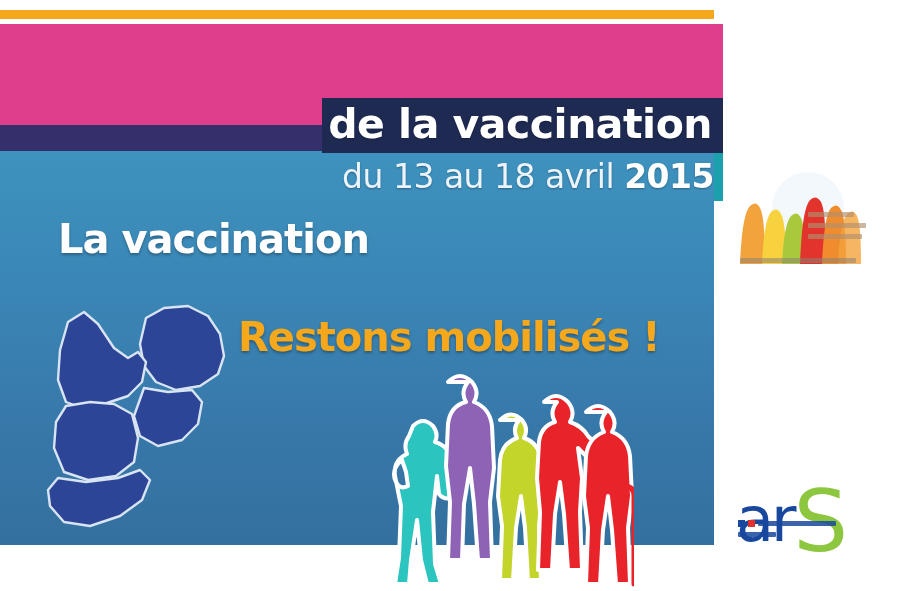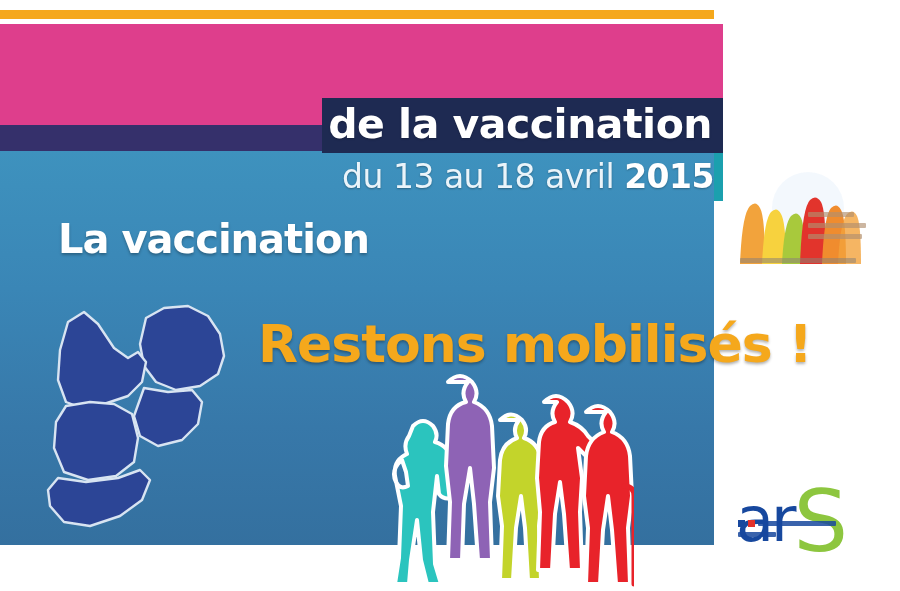--- a/index.html
+++ b/index.html
@@ -42,22 +42,22 @@
                    text-shadow:0 1px 2px rgba(0,0,0,.3); }
   .hdr-dates b   { color:#ffffff; font-weight:bold;text-align:right; }
 
   
   .headline { position:absolute; left:58px; top:197px; color:#ffffff;
               font-family:"DejaVu Sans", sans-serif; font-weight:bold; font-size:40px;
               line-height:1.12; letter-spacing:-1px; text-shadow:0 2px 3px rgba(0,0,0,.28);margin-top:20px; }
   .headline .l2 { display:block; }
 
   .tagline { position:absolute; left:238px; top:314px; color:#F5A81C;
-             font-family:"DejaVu Sans", sans-serif; font-weight:bold; font-size:52px;
-             letter-spacing:-1px; white-space:nowrap; text-shadow:0 2px 3px rgba(0,0,0,.3);margin-left:20px; }
+             font-family:"DejaVu Sans", sans-serif; font-weight:bold; font-size:40px;
+             letter-spacing:-1px; white-space:nowrap; text-shadow:0 2px 3px rgba(0,0,0,.3); }
 
   
   .map { position:absolute; left:42px; top:300px; width:200px; height:248px; }
 
   
   .figures { position:absolute; left:372px; top:368px; width:262px; height:220px; }
 
   
   .logo-sev { position:absolute; left:730px; top:168px; width:160px; height:105px; }
 

